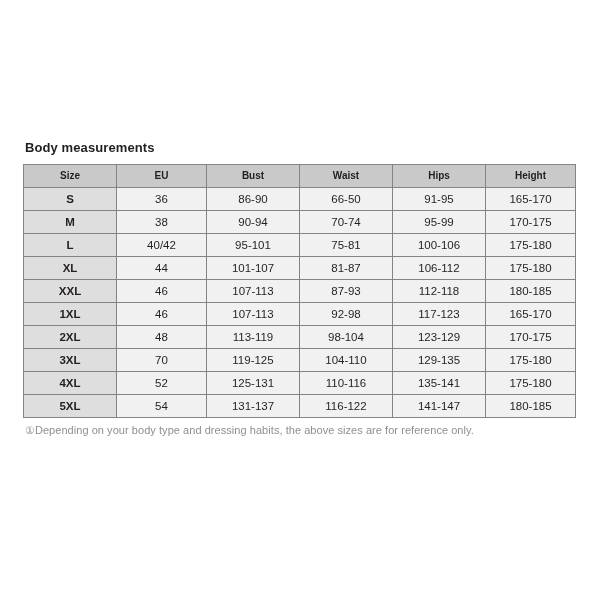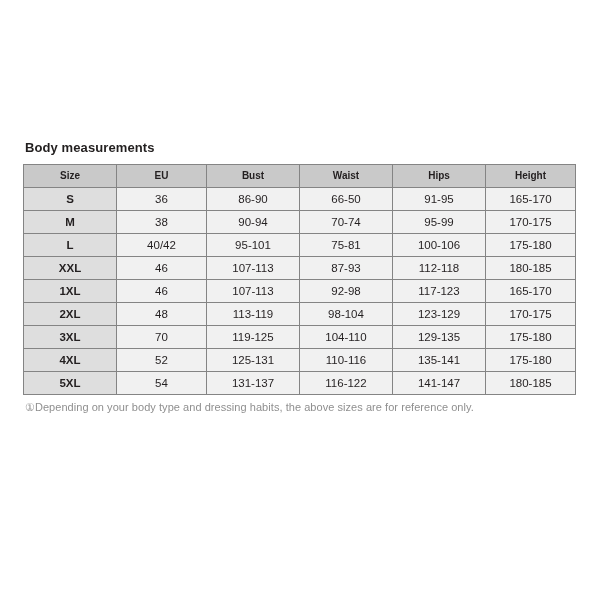--- a/index.html
+++ b/index.html
@@ -121,20 +121,28 @@
         </tr>
         <tr>
           <th>L</th>
           <td>40/42</td>
           <td>95-101</td>
           <td>75-81</td>
           <td>100-106</td>
           <td>175-180</td>
         </tr>
         <tr>
+          <th>XL</th>
+          <td>44</td>
+          <td>101-107</td>
+          <td>81-87</td>
+          <td>106-112</td>
+          <td>175-180</td>
+        </tr>
+        <tr>
           <th>XXL</th>
           <td>46</td>
           <td>107-113</td>
           <td>87-93</td>
           <td>112-118</td>
           <td>180-185</td>
         </tr>
         <tr>
           <th>1XL</th>
           <td>46</td>

